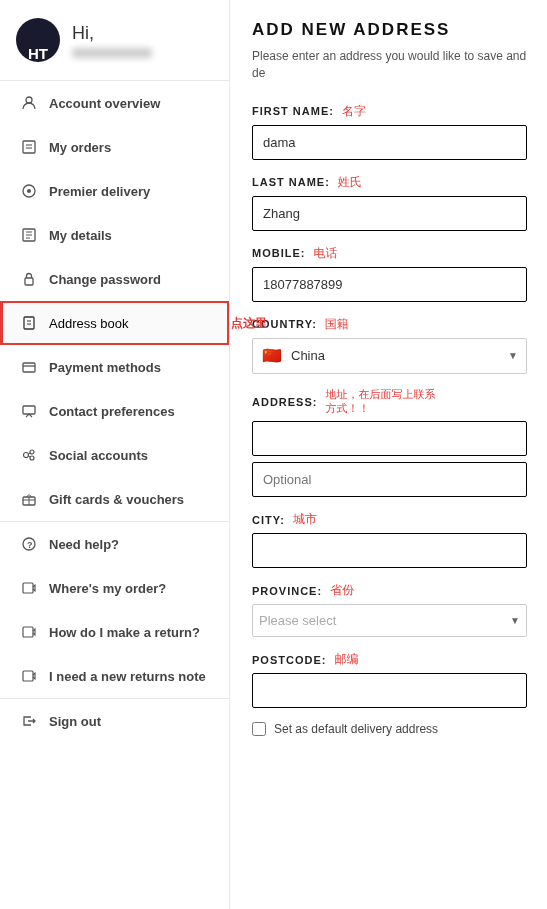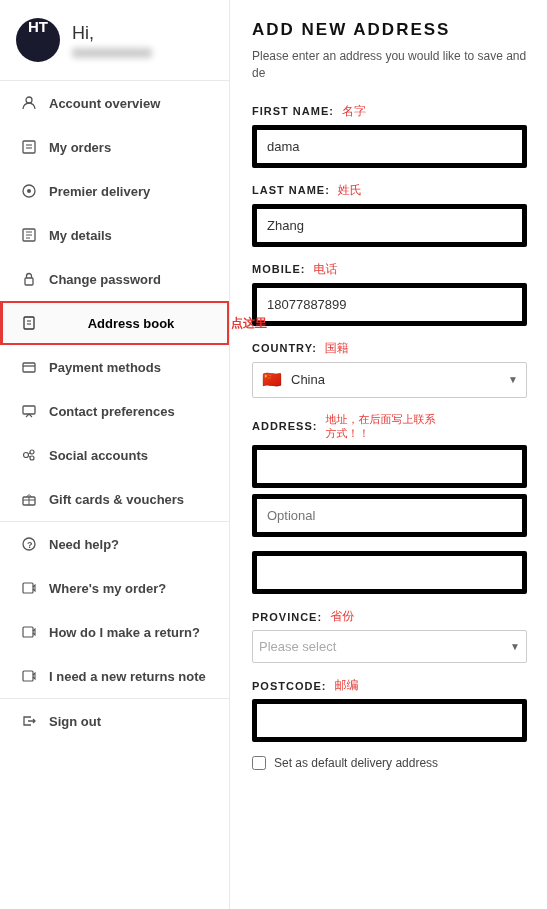--- a/index.html
+++ b/index.html
@@ -21,21 +21,21 @@
       border-bottom: 1px solid #e8e8e8;
     }
 
     .avatar {
       width: 44px;
       height: 44px;
       border-radius: 50%;
       background: #1a1a2e;
       color: #fff;
       display: flex;
-      align-items: flex-start;
+      align-items: flex-end;
       justify-content: center;
       font-size: 15px;
       font-weight: bold;
       flex-shrink: 0;
     }
 
     .user-info {
       margin-left: 12px;
     }
 
@@ -124,25 +124,26 @@
       font-weight: bold;
       letter-spacing: 1px;
       color: #222;
       text-transform: uppercase;
     }
 
     .field-annotation {
       color: #e53935;
       font-size: 12px;
       margin-left: 8px;
+      font-family: Liberation Mono, monospace;
     }
 
     .field-input {
       width: 100%;
-      border: 5px solid #000000;
+      border: 1px solid #000000;
       padding: 9px 10px;
       font-size: 13px;
       color: #333;
       outline: none;
       border-radius: 2px;
       background: #fff;
     }
 
     .field-input.placeholder-style {
       color: #aaa;
@@ -225,22 +226,21 @@
     }
 
     .divider {
       height: 1px;
       background: #e8e8e8;
       margin: 0;
     }
 
     
     .nav-item.active .nav-label {
-      font-weight: bold;
-      text-align: center;
+      font-weight: normal;
     }
   </style>
 </head>
 <body>
 
 <div class="sidebar">
 
   <div class="user-header">
     <div class="avatar">
       <span>HT</span>
@@ -469,20 +469,24 @@
   <div class="field-row">
     <div class="field-label-row">
       <span class="field-label">ADDRESS:</span>
       <span class="field-annotation" style="font-size:11px;line-height:1.3;">地址，在后面写上联系<br>方式！！</span>
     </div>
     <input type="text" class="field-input" value="" style="margin-bottom: 6px;">
     <input type="text" class="field-input placeholder-style" placeholder="Optional" style="">
   </div>
 
   <div class="field-row">
+    <div class="field-label-row">
+      <span class="field-label">CITY:</span>
+      <span class="field-annotation">城市</span>
+    </div>
     <input type="text" class="field-input" value="" style="">
   </div>
 
   <div class="field-row">
     <div class="field-label-row">
       <span class="field-label">PROVINCE:</span>
       <span class="field-annotation">省份</span>
     </div>
     <div class="province-select-wrapper">
       <select class="province-select">

